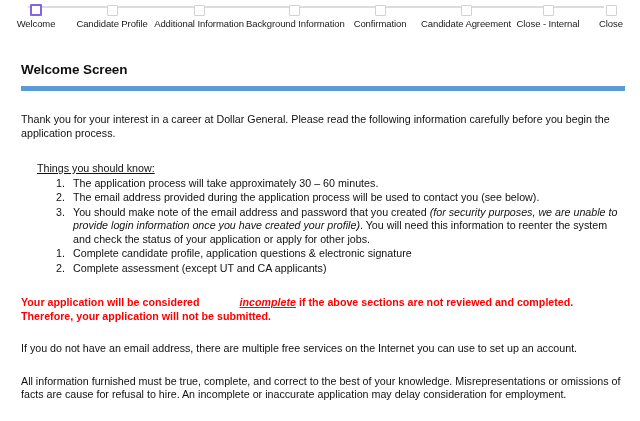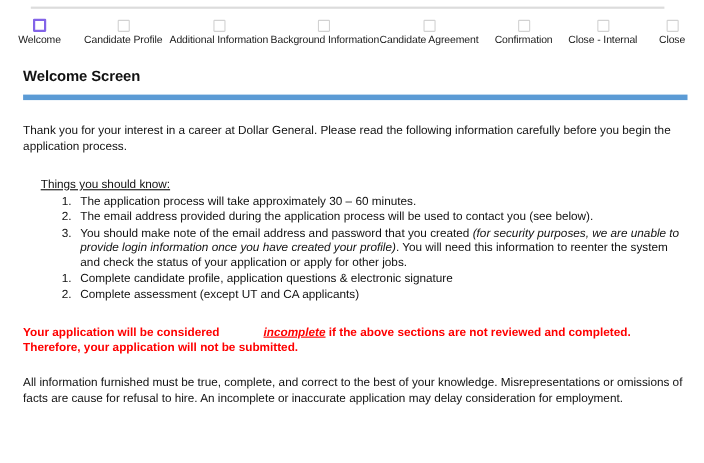--- a/index.html
+++ b/index.html
@@ -10,21 +10,21 @@
     font-family: "Liberation Sans", sans-serif;
     color: #000000;
     overflow: hidden;
   }
 
   
   #progress-bar {
     position: relative;
     width: 616px;
     height: 26px;
-    padding-top: 17px;
+    padding-top: 4px;
   }
   .step-track {
     position: absolute;
     top: 6px;
     left: 28px;
     right: 12px;
     height: 2px;
     background: #dcdcdc;
     z-index: 0;
   }
@@ -136,28 +136,28 @@
     <div class="step" style="width:94px">
       <div class="step-box"></div>
       <div class="step-label">Additional Information</div>
     </div>
 
     <div class="step" style="width:96px">
       <div class="step-box"></div>
       <div class="step-label">Background Information</div>
     </div>
 
+    <div class="step" style="width:76px">
+      <div class="step-box"></div>
+      <div class="step-label">Confirmation</div>
+    </div>
+
     <div class="step" style="width:96px">
       <div class="step-box"></div>
       <div class="step-label">Candidate Agreement</div>
-    </div>
-
-    <div class="step" style="width:76px">
-      <div class="step-box"></div>
-      <div class="step-label">Confirmation</div>
     </div>
 
     <div class="step" style="width:68px">
       <div class="step-box"></div>
       <div class="step-label">Close - Internal</div>
     </div>
 
     <div class="step" style="width:58px">
       <div class="step-box"></div>
       <div class="step-label">Close</div>
@@ -184,18 +184,19 @@
     </ol>
 
 
     <ol class="num">
       <li>Complete candidate profile, application questions &amp; electronic signature</li>
       <li>Complete assessment (except UT and CA applicants)</li>
     </ol>
 
     <p class="warn"><span>Your application will be considered </span><em>incomplete</em><span> if the above sections are not reviewed and completed. Therefore, your application will not be submitted.</span></p>
 
+    <p class="para tight">If you do not have an email address, there are multiple free services on the Internet you can use to set up an account.</p>
 
     <p class="para tight">All information furnished must be true, complete, and correct to the best of your knowledge. Misrepresentations or omissions of facts are cause for refusal to hire. An incomplete or inaccurate application may delay consideration for employment.</p>
 
   </div>
 
 </div>
 
 </body></html>

